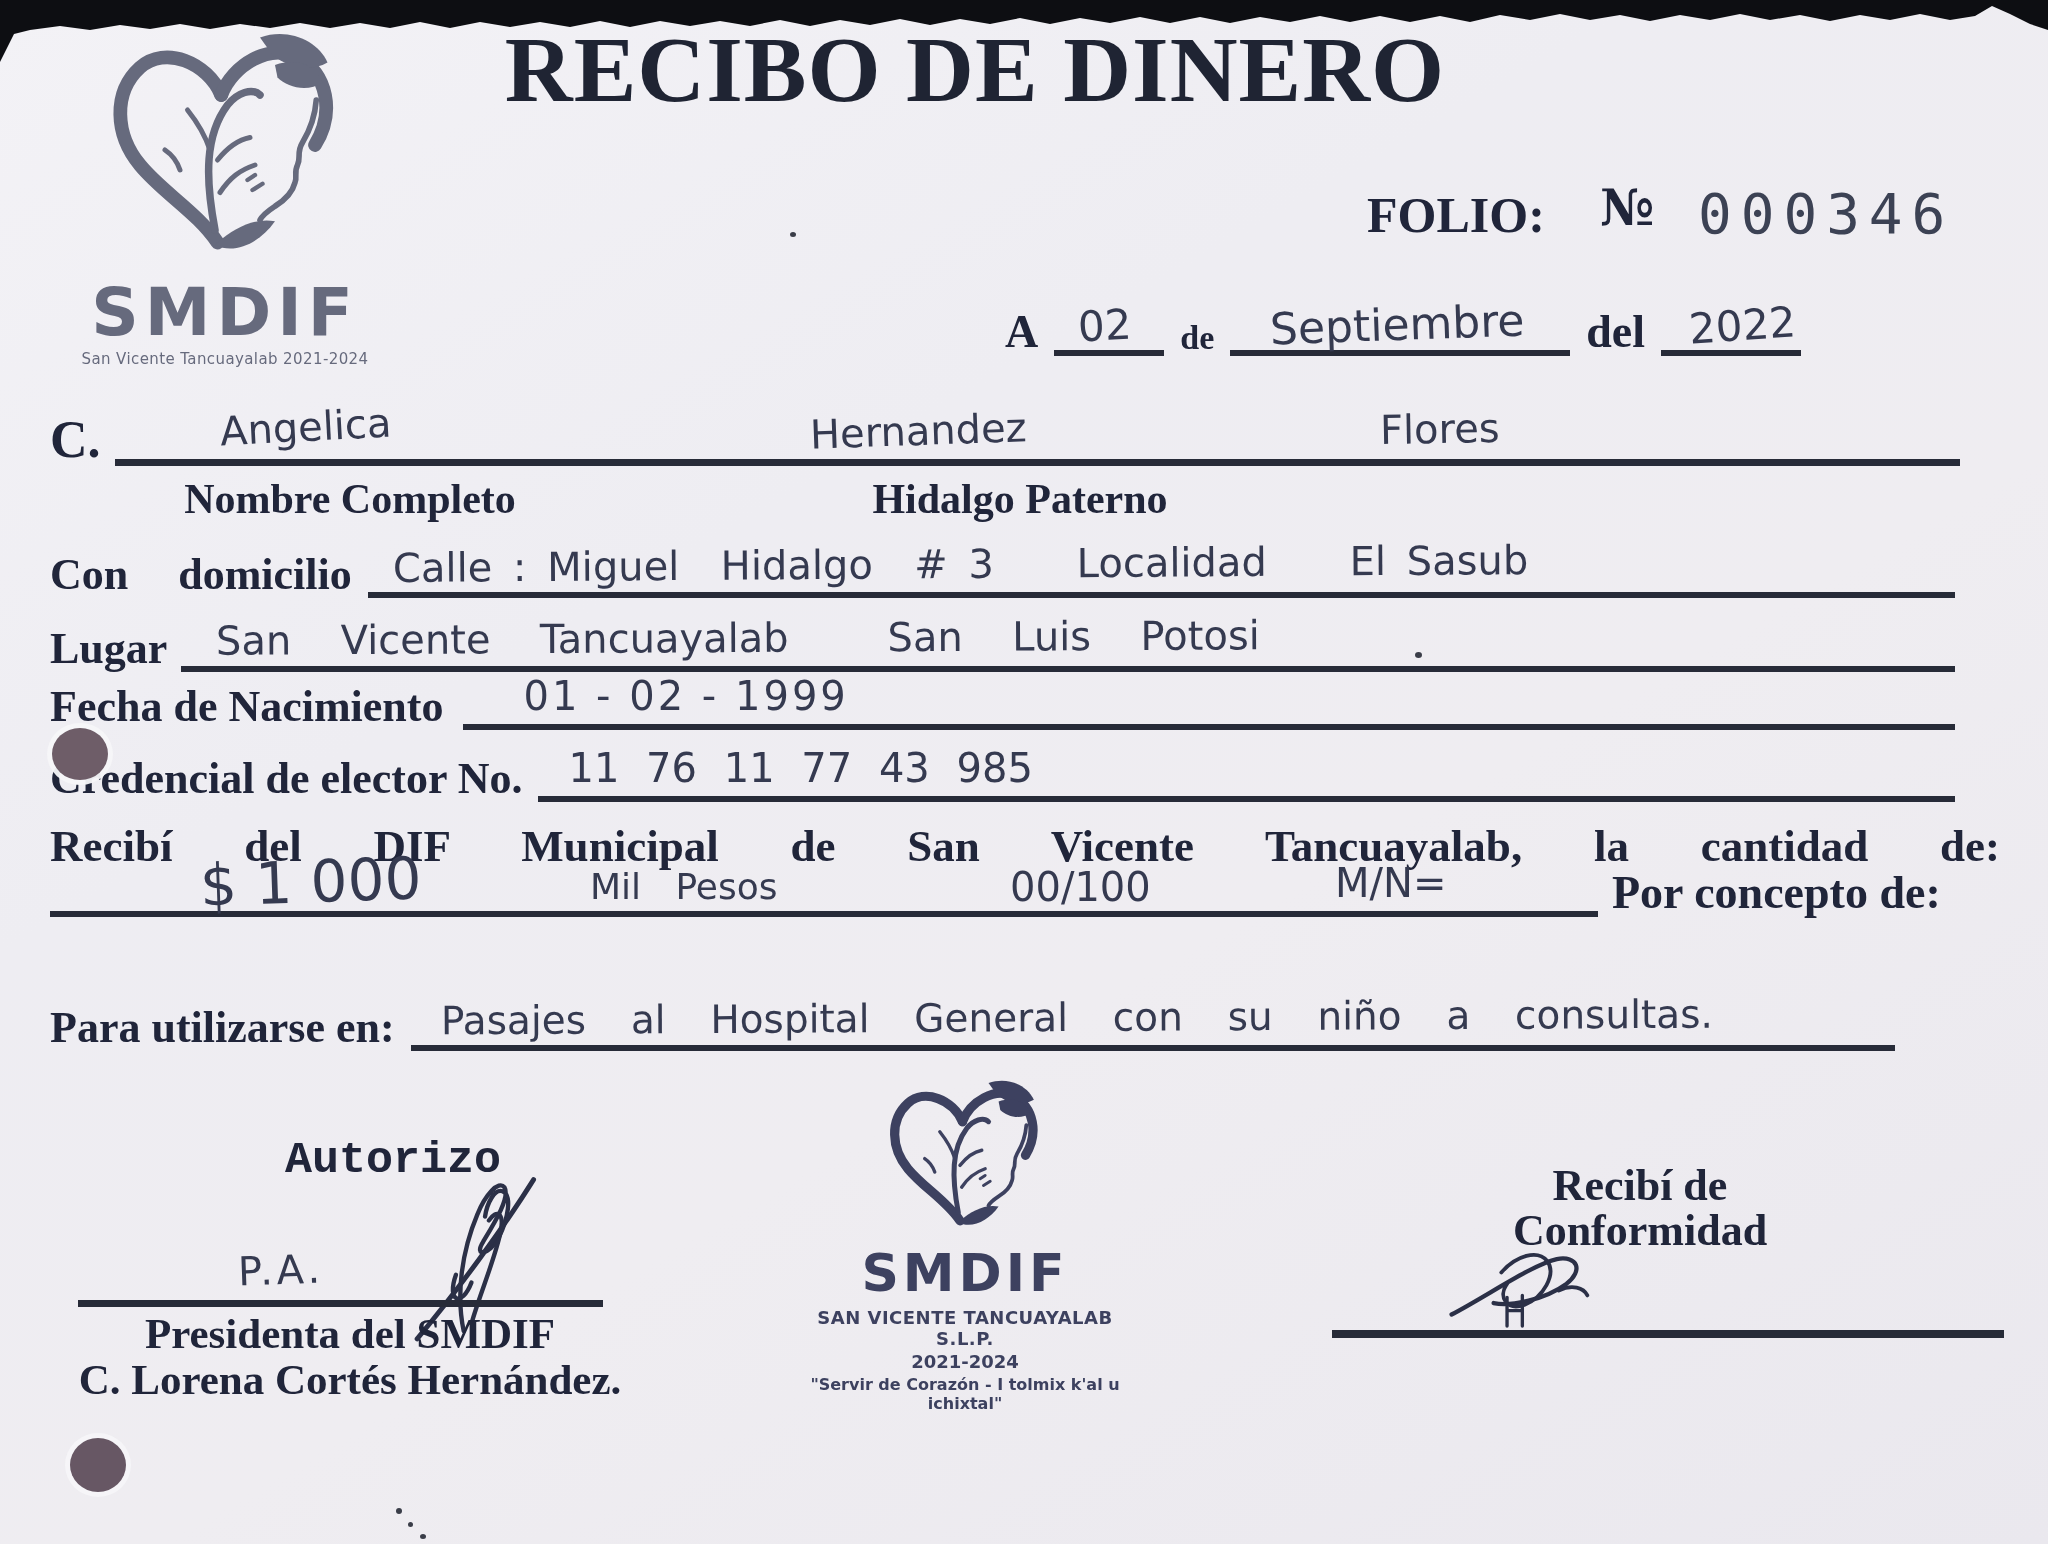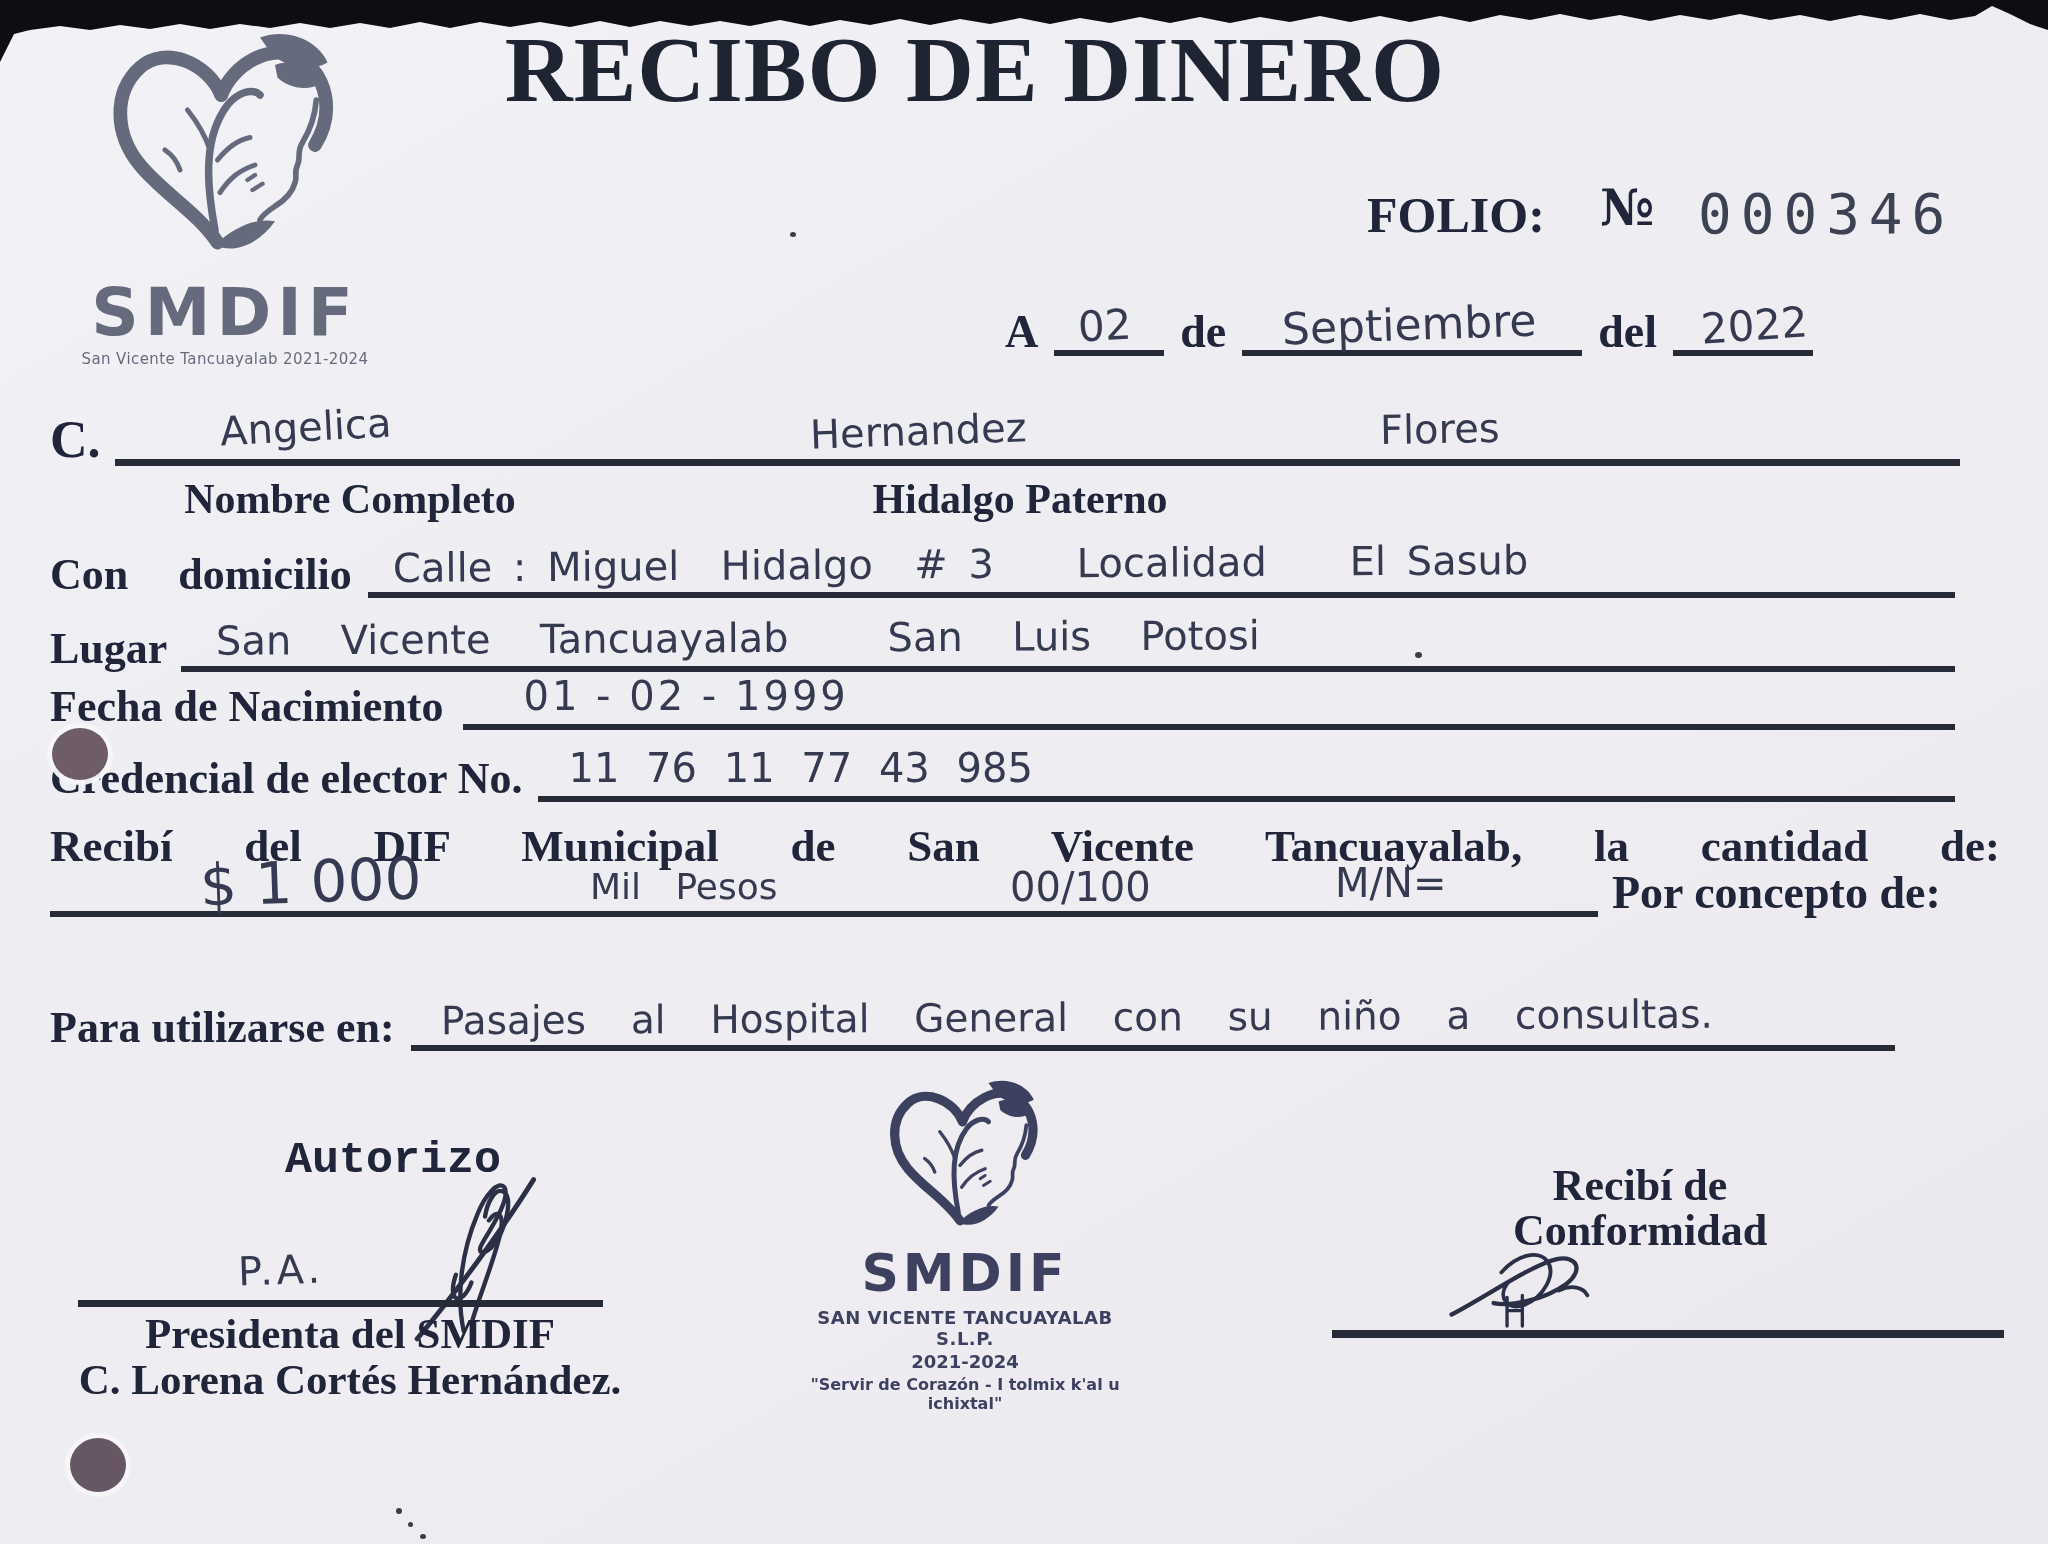--- a/index.html
+++ b/index.html
@@ -55,21 +55,21 @@
 
   <div class="abs serifb" style="top:190px;left:1367px;font-size:50px;">FOLIO:</div>
   <div class="abs serifb" style="top:182px;left:1600px;font-size:50px;font-family:'DejaVu Serif',serif;">№</div>
   <div class="abs" style="top:181px;left:1698px;font-size:56px;font-family:'DejaVu Sans Mono','Liberation Mono',monospace;letter-spacing:9px;color:#3c4254;">000346</div>
 
   <div class="row" style="top:290px;left:1005px;width:860px;height:66px;">
     <span class="serifb" style="font-size:46px;">A</span>
     <span class="uline" style="width:110px;margin:0 16px;">
       <span class="hw uhw" style="font-size:42px;left:24px;transform:rotate(-3deg);">02</span>
     </span>
-    <span class="serifb" style="font-size:46px;">de</span>
+    <span class="serifb" style="font-size:34px;">de</span>
     <span class="uline" style="width:340px;margin:0 16px;">
       <span class="hw uhw" style="font-size:44px;left:40px;transform:rotate(-2deg);">Septiembre</span>
     </span>
     <span class="serifb" style="font-size:46px;">del</span>
     <span class="uline" style="width:140px;margin-left:16px;">
       <span class="hw uhw" style="font-size:42px;left:28px;transform:rotate(-4deg);">2022</span>
     </span>
   </div>
 
   <div class="row" style="top:400px;left:50px;width:1910px;height:66px;">

